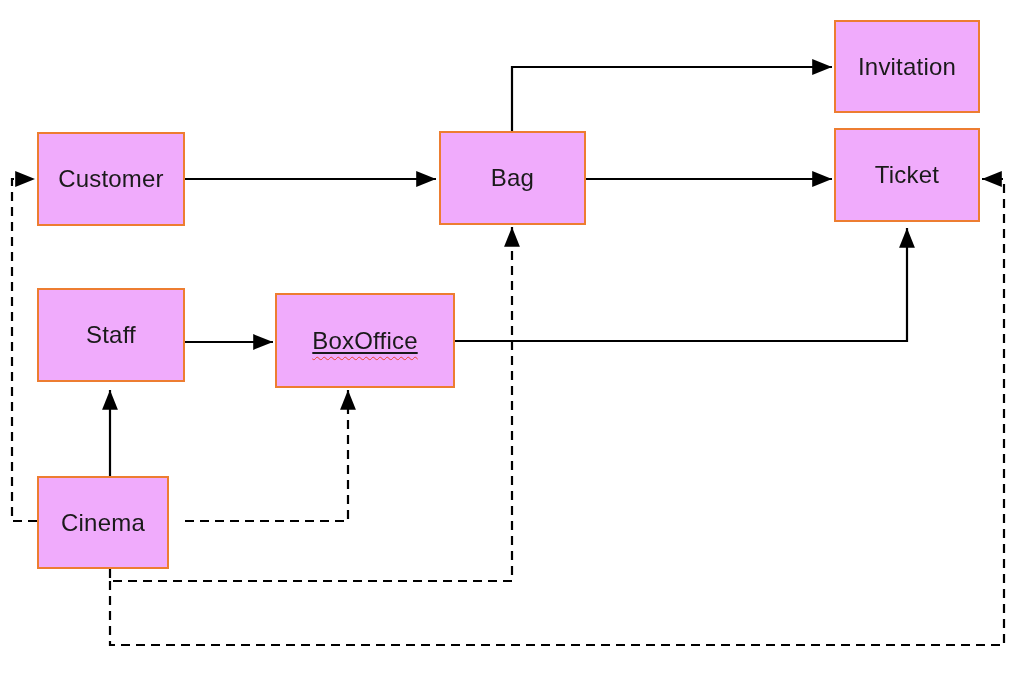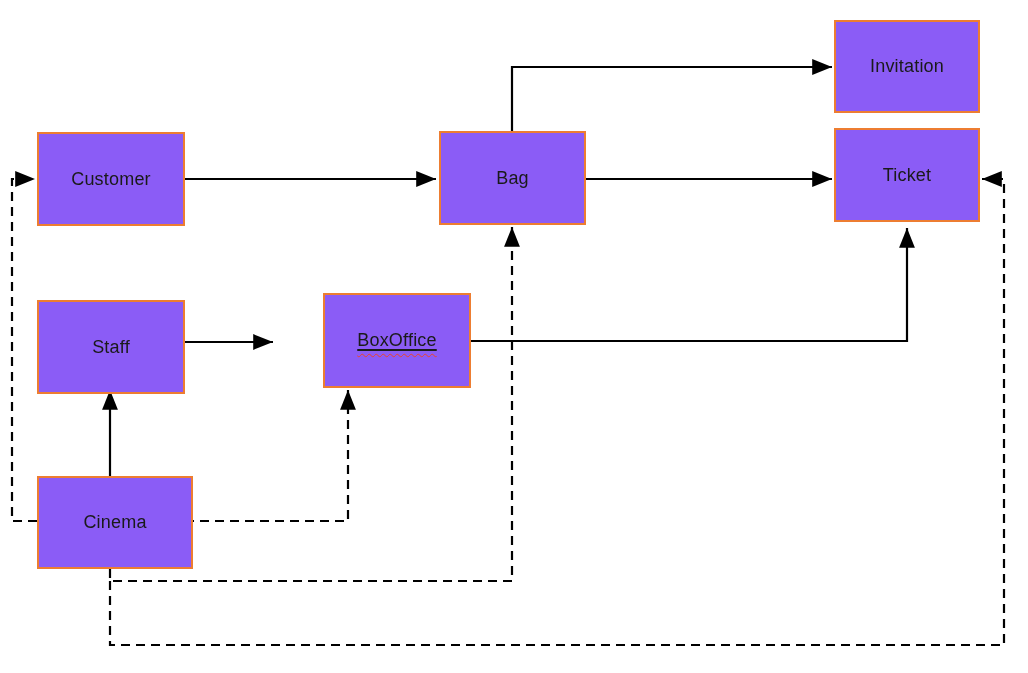--- a/index.html
+++ b/index.html
@@ -26,35 +26,35 @@
     stroke: #000000;
     stroke-width: 2.2;
   }
   .edge.dashed {
     stroke-dasharray: 9 6;
   }
   .node {
     position: absolute;
     box-sizing: border-box;
     border: 2.5px solid #ED7D31;
-    background: #8b5cf6;
+    background: #f0abfc;
     display: flex;
     align-items: center;
     justify-content: center;
-    font-size: 18px;
+    font-size: 24px;
     color: #1a1a1a;
     letter-spacing: 0.2px;
   }
   .node-customer   { left: 37px;  top: 132px; width: 148px; height: 94px; text-align: center; }
   .node-bag        { left: 439px; top: 131px; width: 147px; height: 94px; }
   .node-invitation { left: 834px; top: 20px;  width: 146px; height: 93px; }
   .node-ticket     { left: 834px; top: 128px; width: 146px; height: 94px; }
-  .node-staff      { left: 37px;  top: 300px; width: 148px; height: 94px; align-items: center; }
-  .node-boxoffice  { left: 275px; top: 293px; width: 148px; height: 95px; margin-left: 48px; }
-  .node-cinema     { left: 37px;  top: 476px; width: 156px; height: 93px; align-items: center; }
+  .node-staff      { left: 37px;  top: 288px; width: 148px; height: 94px; align-items: center; }
+  .node-boxoffice  { left: 275px; top: 293px; width: 180px; height: 95px; }
+  .node-cinema     { left: 37px;  top: 476px; width: 132px; height: 93px; align-items: center; }
 
   .uline-black {
     text-decoration: underline;
     text-decoration-color: #1a1a1a;
     text-decoration-thickness: 1.5px;
     text-underline-offset: 3px;
   }
   .uline-red-wavy {
     text-decoration: underline wavy #E8442E;
     text-decoration-thickness: 1px;

